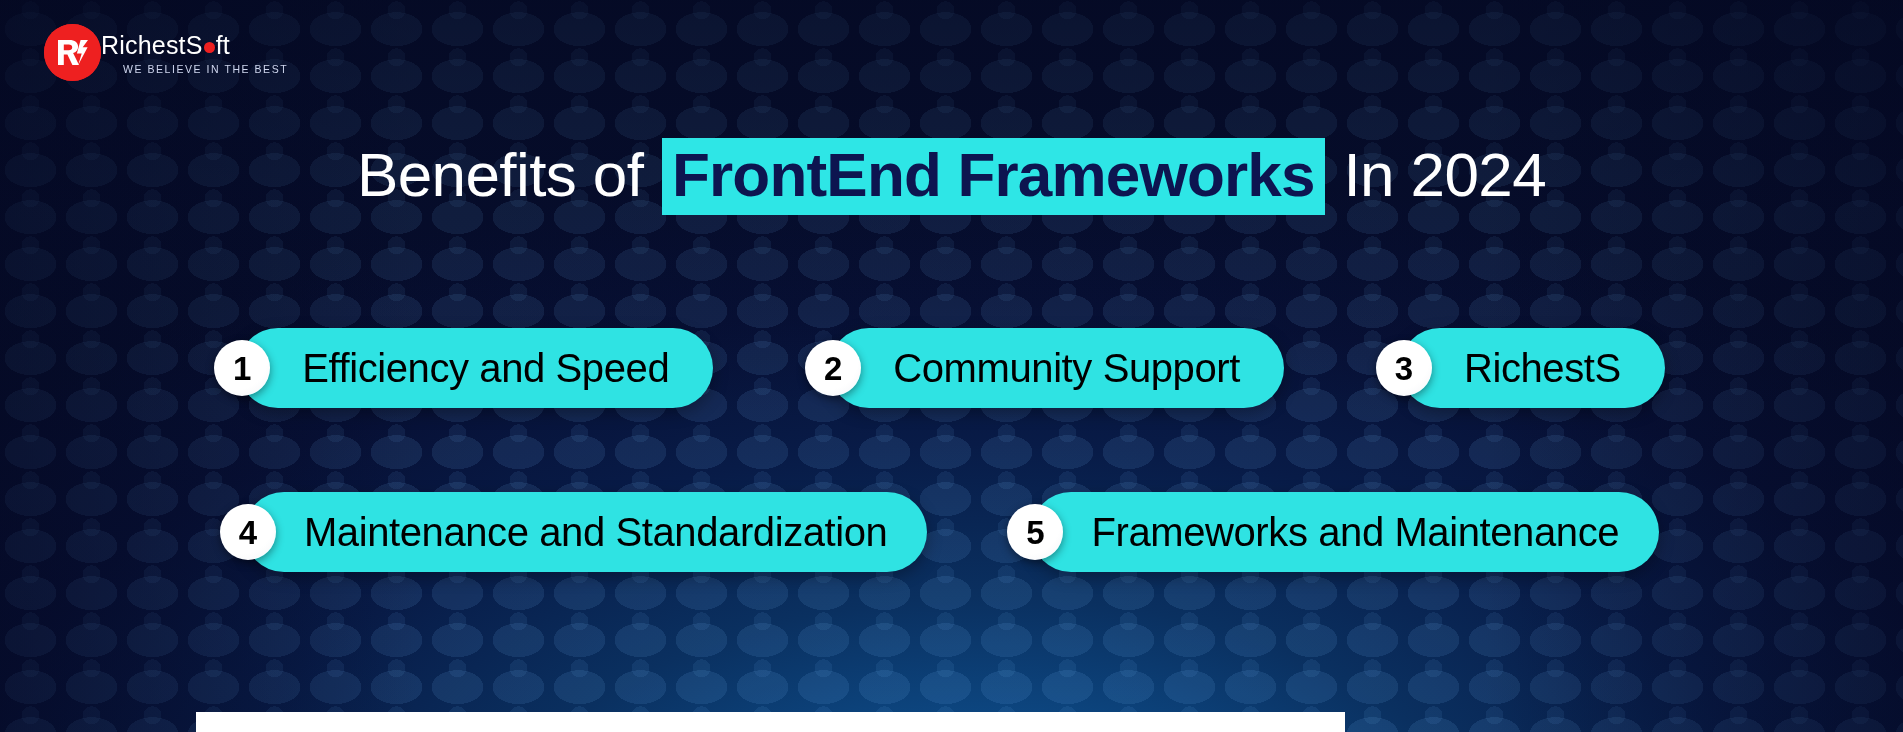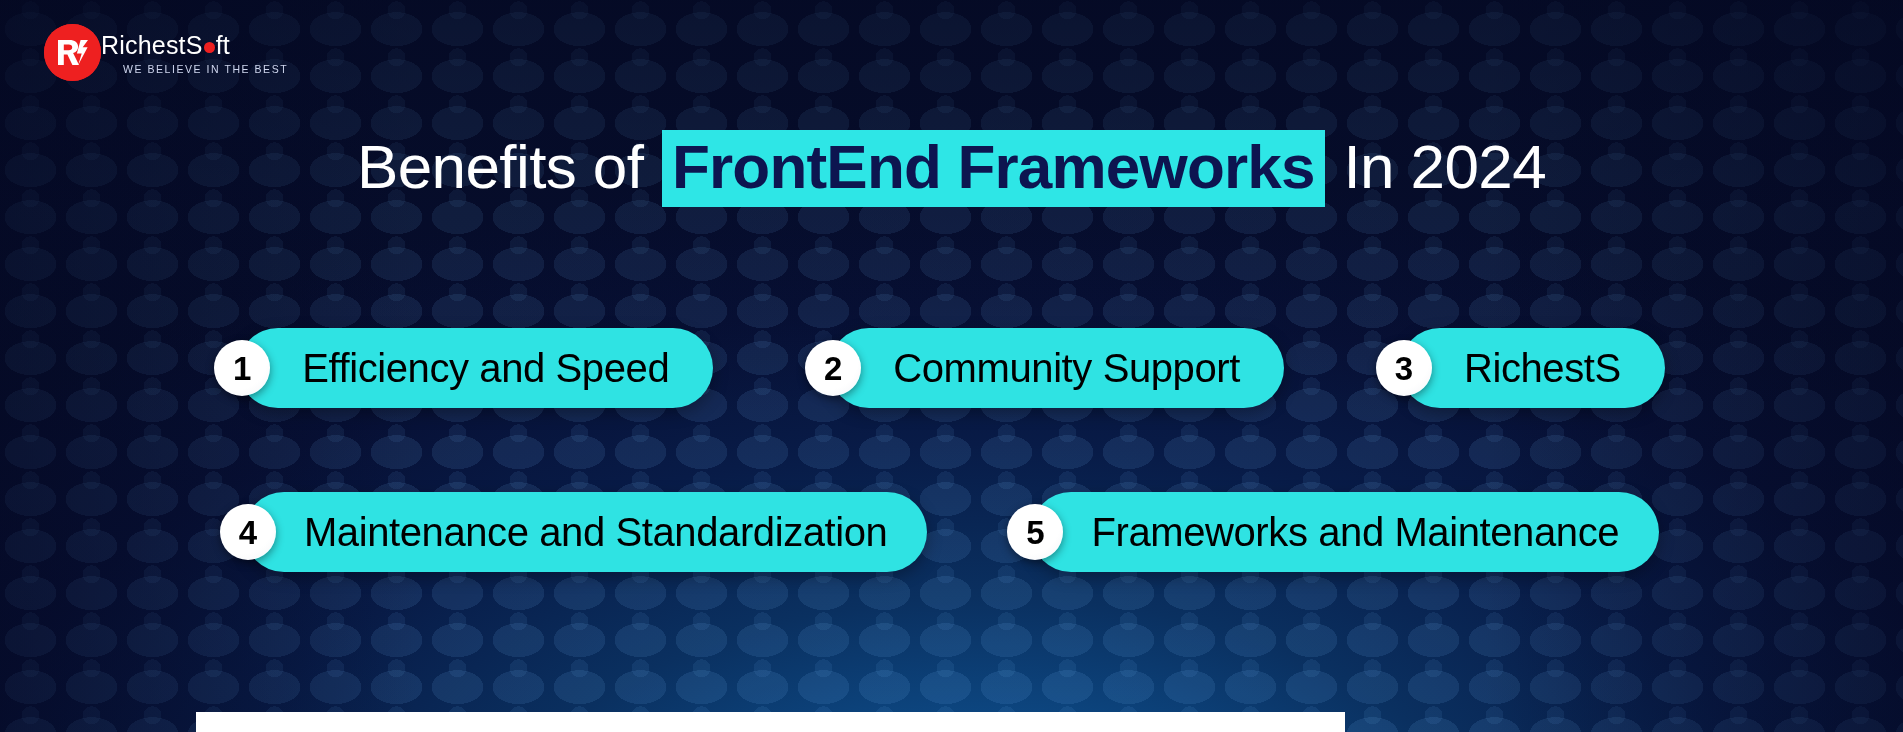--- a/index.html
+++ b/index.html
@@ -84,21 +84,21 @@
     margin-top: 6px;
     white-space: nowrap;
     padding-left: 22px;
   }
 
   
   .title {
     position: absolute;
     left: 0;
     right: 0;
-    top: 92px;
+    top: 100px;
     text-align: center;
     white-space: nowrap;
     font-size: 62px;
     line-height: 1.08;
     font-weight: 400;
     letter-spacing: -0.6px;
     color: #ffffff;
   }
   .title .hl {
     background: #2ee6e6;

